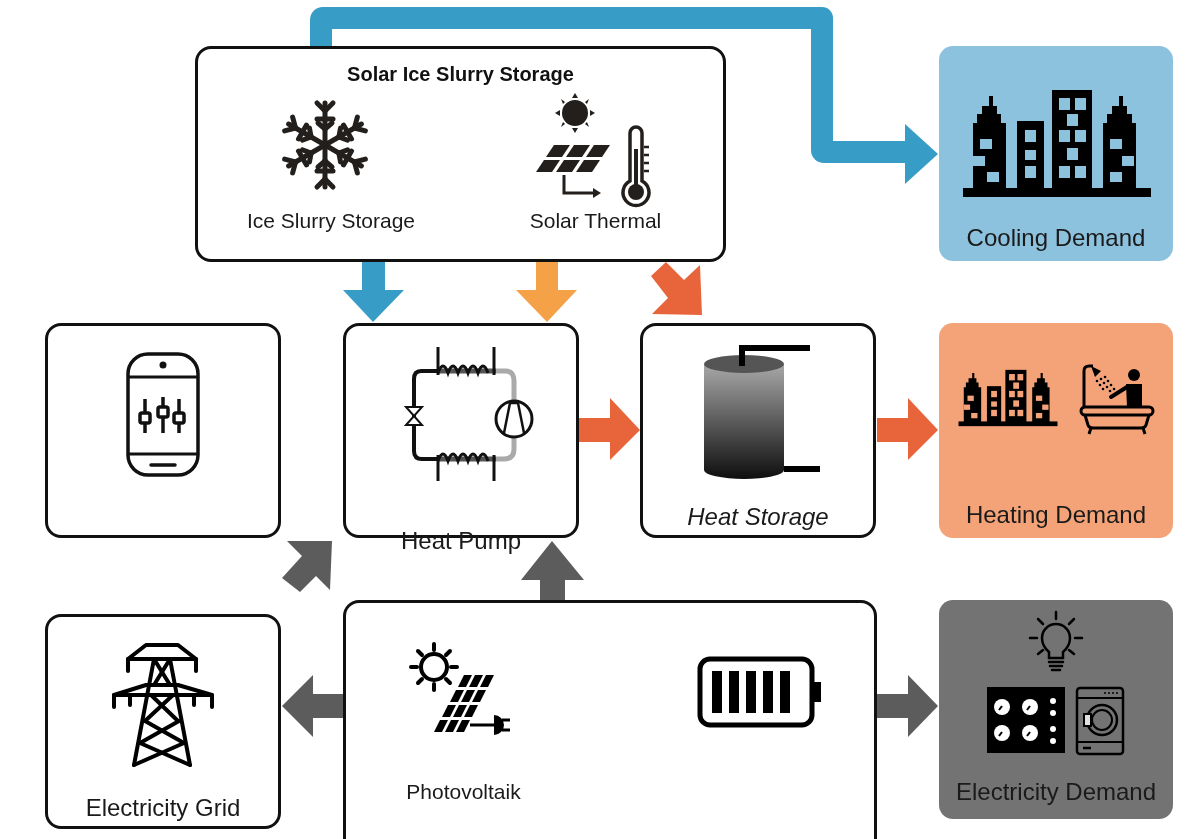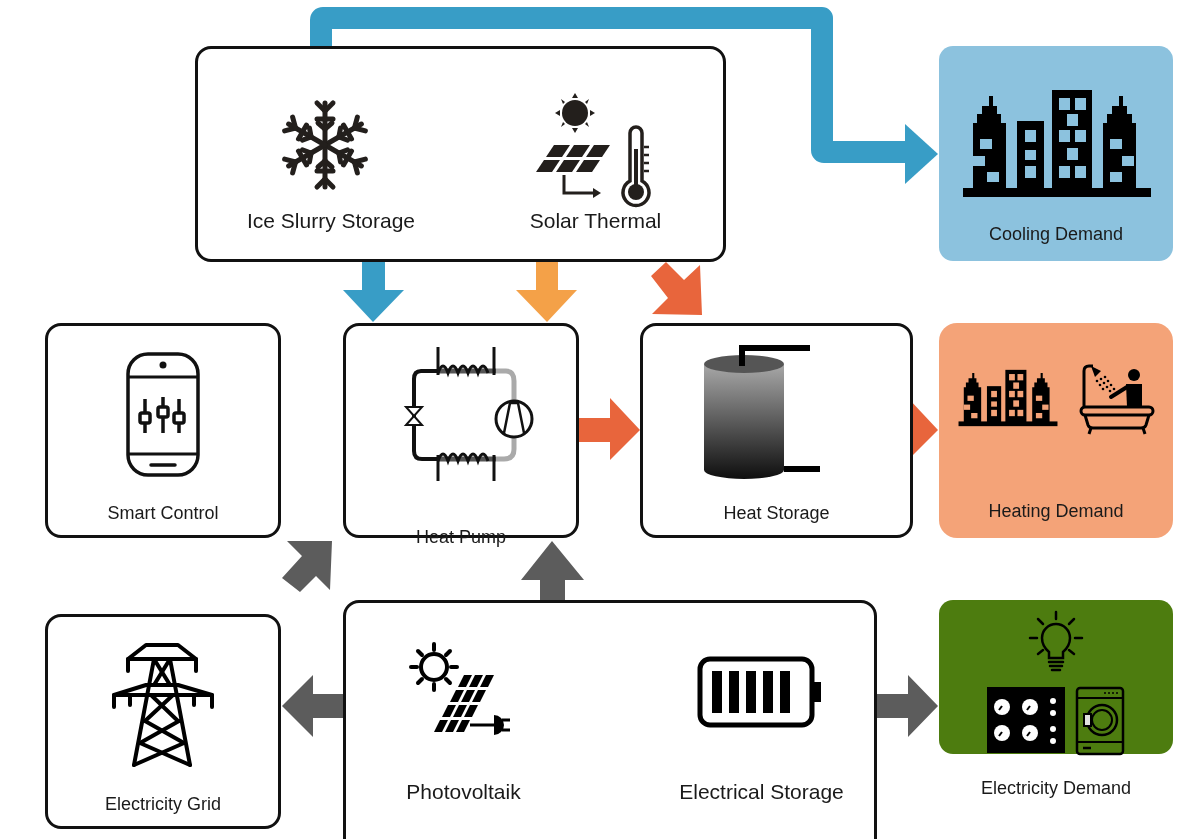--- a/index.html
+++ b/index.html
@@ -1,19 +1,19 @@
 <!DOCTYPE html>
 <html><head>
 <meta charset="utf-8">
 <style>
   html,body{margin:0;padding:0;background:#ffffff;}
   body{width:1200px;height:839px;position:relative;overflow:hidden;font-family:"Liberation Sans","DejaVu Sans",sans-serif;}
   .box{position:absolute;box-sizing:border-box;border:3px solid #111;border-radius:16px;background:#fff;}
   .demand{position:absolute;box-sizing:border-box;border-radius:14px;}
-  .label{position:absolute;left:0;right:0;text-align:center;font-size:18px;color:#1a1a1a;white-space:nowrap;}
+  .label{position:absolute;left:0;right:0;text-align:center;font-size:24px;color:#1a1a1a;white-space:nowrap;}
   .title{position:absolute;left:0;right:0;text-align:center;font-size:20px;font-weight:bold;color:#111;}
   .sub-label{position:absolute;font-size:21px;color:#1a1a1a;white-space:nowrap;text-align:center;}
   svg.abs{position:absolute;overflow:visible;}
   #flows{position:absolute;left:0;top:0;width:1200px;height:839px;pointer-events:none;}
 </style>
 </head>
 <body>
 
 <svg id="flows" viewBox="0 0 1200 839">
 
@@ -37,20 +37,21 @@
   <polygon points="540,600 540,580 521,580 552,541 584,580 565,580 565,600" fill="#5c5c5c"></polygon>
 
   <polygon points="343,694 343,718 313,718 313,737 282,706 313,675 313,694" fill="#5c5c5c"></polygon>
 
   <polygon points="578,694 610,694 610,675 641,706 610,737 610,718 578,718" fill="#5c5c5c"></polygon>
 
   <polygon points="877,694 908,694 908,675 938,706 908,737 908,718 877,718" fill="#5c5c5c"></polygon>
 </svg>
 
 <div class="box" style="left:195px;top:46px;width:531px;height:216px;">
+  <div class="title" style="top:14px;">Solar Ice Slurry Storage</div>
 
   <svg class="abs" style="left:83px;top:50px;" width="88" height="92" viewBox="-44 -46 88 92">
     <g stroke="#231f1c" stroke-width="5" stroke-linecap="round" fill="none">
       <g id="arm">
         <line x1="0" y1="0" x2="0" y2="-42"></line>
         <line x1="0" y1="-34" x2="-8" y2="-42"></line>
           <line x1="0" y1="-34" x2="8" y2="-42"></line>
         <line x1="-8" y1="-26" x2="8" y2="-26"></line>
         <line x1="0" y1="-16" x2="-7" y2="-22"></line>
           <line x1="0" y1="-16" x2="7" y2="-22"></line>
@@ -144,21 +145,20 @@
     <line x1="26" y1="114" x2="50" y2="114" stroke="#111" stroke-width="3.5" stroke-linecap="round"></line>
     <g stroke="#111" stroke-width="3.5" fill="#fff">
       <line x1="20" y1="48" x2="20" y2="82"></line>
         <rect x="15" y="62" width="10" height="10" rx="2"></rect>
       <line x1="38" y1="46" x2="38" y2="82"></line>
         <rect x="33" y="56" width="10" height="10" rx="2"></rect>
       <line x1="54" y1="48" x2="54" y2="82"></line>
         <rect x="49" y="62" width="10" height="10" rx="2"></rect>
     </g>
   </svg>
-  <div class="label" style="top:177px;">Smart Control</div>
 </div>
 
 <div class="box" style="left:343px;top:323px;width:236px;height:215px;">
   <svg class="abs" style="left:50px;top:15px;" width="140" height="140" viewBox="0 0 140 140">
     <path d="M42,30 L25,30 Q18,30 18,38 L18,110 Q18,118 26,118 L42,118" fill="none" stroke="#111" stroke-width="4"></path>
     <path d="M100,30 L110,30 Q118,30 118,40 L118,60 M118,96 L118,108 Q118,118 108,118 L100,118" fill="none" stroke="#aaa" stroke-width="5"></path>
     <line x1="42" y1="30" x2="100" y2="30" stroke="#555" stroke-width="5"></line>
     <line x1="42" y1="118" x2="100" y2="118" stroke="#555" stroke-width="5"></line>
     <line x1="42" y1="6" x2="42" y2="34" stroke="#111" stroke-width="3"></line>
     <line x1="98" y1="6" x2="98" y2="34" stroke="#111" stroke-width="3"></line>
@@ -171,37 +171,37 @@
       <polygon points="10,84 26,84 18,75" fill="#fff" stroke="#111" stroke-width="2"></polygon>
     </g>
     <g>
       <circle cx="118" cy="78" r="18" fill="#fff" stroke="#111" stroke-width="3"></circle>
       <path d="M108,92 L114,62 L122,62 L128,92" fill="none" stroke="#111" stroke-width="2.5"></path>
     </g>
   </svg>
   <div class="label" style="top:177px;margin-top:24px;">Heat Pump</div>
 </div>
 
-<div class="box" style="left:640px;top:323px;width:273px;height:215px;">
+<div class="box" style="left:640px;top:323px;width:236px;height:215px;font-style:italic;">
   <svg class="abs" style="left:55px;top:14px;" width="130" height="150" viewBox="0 0 130 150">
     <defs>
       <linearGradient id="tankGrad" x1="0" y1="0" x2="0" y2="1">
         <stop offset="0" stop-color="#a8a8a8"></stop>
         <stop offset="1" stop-color="#0e0e0e"></stop>
       </linearGradient>
     </defs>
     <path d="M6,24 L6,130 A40,9 0 0 0 86,130 L86,24 Z" fill="url(#tankGrad)"></path>
     <ellipse cx="46" cy="24" rx="40" ry="9" fill="#555"></ellipse>
     <path d="M44,26 L44,8 L112,8" fill="none" stroke="#000" stroke-width="6"></path>
     <line x1="86" y1="129" x2="122" y2="129" stroke="#000" stroke-width="6"></line>
   </svg>
   <div class="label" style="top:177px;">Heat Storage</div>
 </div>
 
-<div class="demand" style="left:939px;top:323px;width:234px;height:215px;background:#f4a378;border-radius:18px;">
+<div class="demand" style="left:939px;top:323px;width:234px;height:215px;background:#f4a378;">
   <svg class="abs" style="left:19px;top:42px;" width="100" height="66" viewBox="0 0 190 115">
     <g fill="#000">
       <polygon points="27,10 31,10 31,20 35,20 35,28 39,28 39,37 44,37 44,104 11,104 11,37 15,37 15,28 20,28 20,20 27,20"></polygon>
       <rect x="55" y="35" width="27" height="69"></rect>
       <rect x="90" y="4" width="40" height="100"></rect>
       <polygon points="157,10 161,10 161,20 165,20 165,28 170,28 170,37 174,37 174,104 141,104 141,37 145,37 145,28 150,28 150,20 157,20"></polygon>
       <rect x="1" y="102" width="188" height="9"></rect>
     </g>
     <g fill="#f4a378">
       <rect x="18" y="53" width="12" height="10"></rect>
@@ -314,24 +314,23 @@
     <rect x="4" y="4" width="112" height="66" rx="10" fill="none" stroke="#000" stroke-width="5"></rect>
     <rect x="116" y="27" width="9" height="20" fill="#000"></rect>
     <g fill="#000">
       <rect x="16" y="16" width="10" height="42"></rect>
         <rect x="33" y="16" width="10" height="42"></rect>
       <rect x="50" y="16" width="10" height="42"></rect>
         <rect x="67" y="16" width="10" height="42"></rect>
       <rect x="84" y="16" width="10" height="42"></rect>
     </g>
   </svg>
-  <div class="sub-label" style="left:318px;top:177px;width:195px;">Electrical Storage</div>
-</div>
-
-<div class="demand" style="left:939px;top:600px;width:234px;height:154px;background:#4d7c0f;">
+</div>
+
+<div class="demand" style="left:939px;top:600px;width:234px;height:219px;background:#737373;">
   <svg class="abs" style="left:89px;top:10px;" width="56" height="62" viewBox="0 0 56 62">
     <g stroke="#000" stroke-width="2.5" fill="none" stroke-linecap="round">
       <line x1="28" y1="2" x2="28" y2="9"></line>
       <line x1="10" y1="9" x2="15" y2="14"></line>
         <line x1="46" y1="9" x2="41" y2="14"></line>
       <line x1="2" y1="28" x2="9" y2="28"></line>
         <line x1="47" y1="28" x2="54" y2="28"></line>
       <line x1="10" y1="44" x2="15" y2="40"></line>
         <line x1="46" y1="44" x2="41" y2="40"></line>
       <path d="M21,48 L21,42 Q14,36 14,28 A14,14 0 0 1 42,28 Q42,36 35,42 L35,48 Z"></path>

